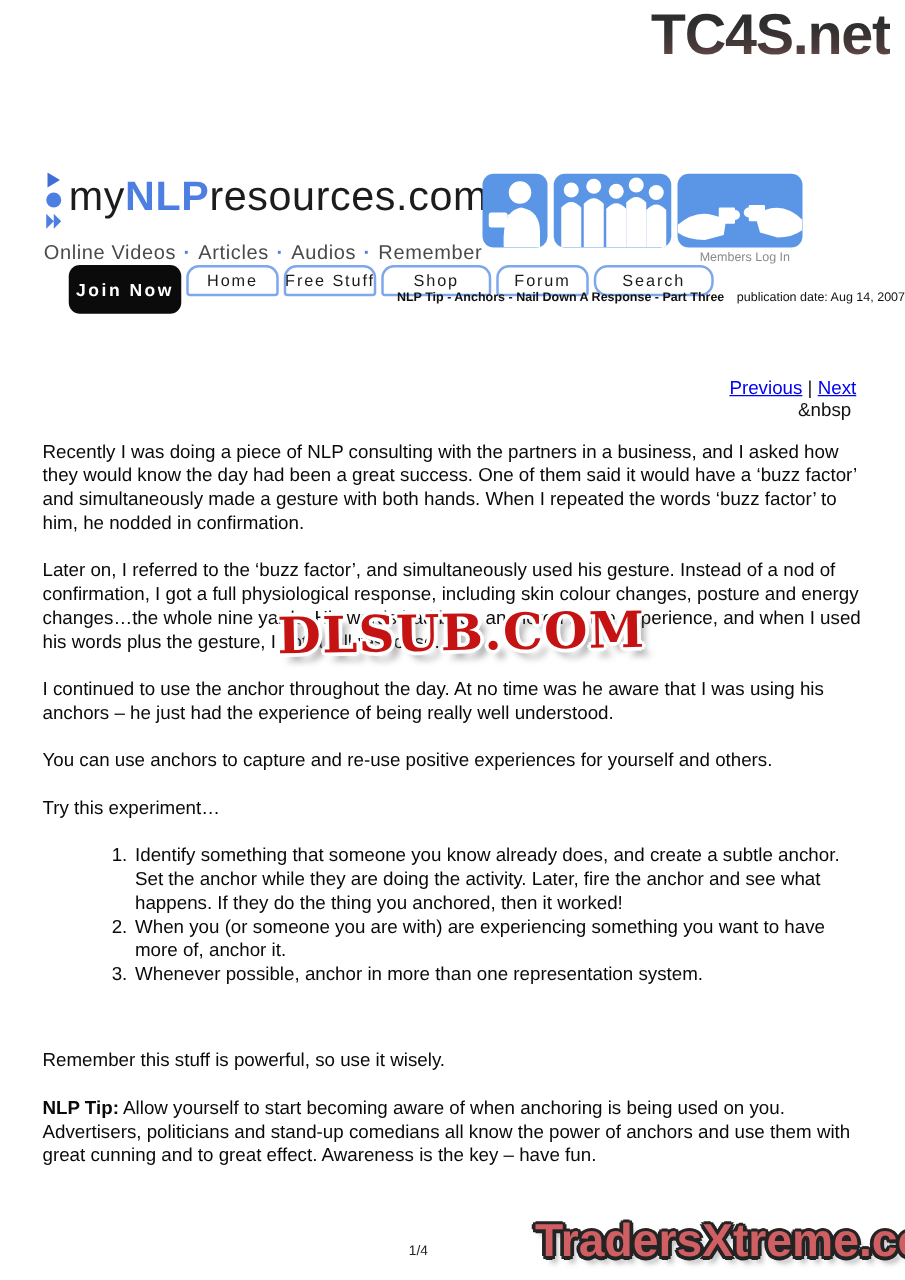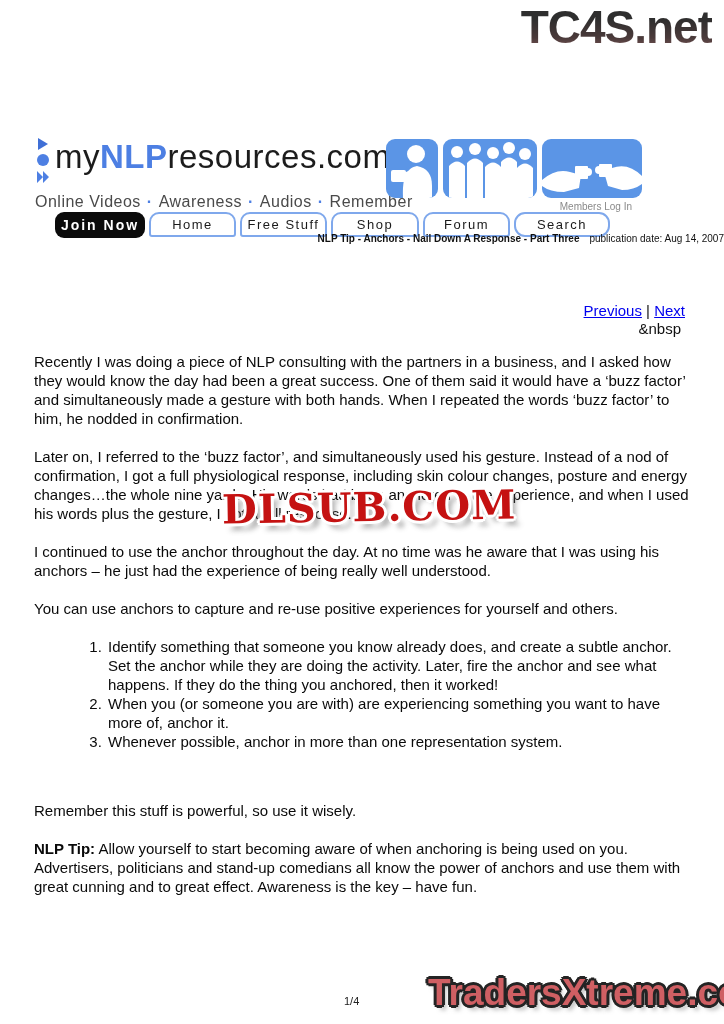--- a/index.html
+++ b/index.html
@@ -25,26 +25,26 @@
   .tag-sep { color:#4d7fe3; font-weight:bold; }
 
   .thumbs { position:absolute; top:139px; left:386px; display:flex; gap:5px; }
   .thumb { background:#5b95e6; border-radius:9px; display:flex; align-items:flex-end; justify-content:center; overflow:hidden; }
   .thumb svg { display:block; }
   .members { position:absolute; top:201px; left:386px; width:246px; text-align:right; font-size:10px; color:#8a8a8a; }
 
   
   .nav { position:absolute; top:212px; left:55px; display:flex; gap:4px; align-items:flex-start; }
   .join-btn {
-    width:90px; height:26px; background:#0b0b0b; color:#fff; border-radius:9px;
+    width:90px; height:39px; background:#0b0b0b; color:#fff; border-radius:9px;
     display:flex; align-items:center; justify-content:center;
     font-size:14px; font-weight:bold; letter-spacing:2px; cursor:pointer;
   }
   .tab {
-    width:87px; height:25px; background:#fff; border:2px solid #7fa8ec;
+    width:74px; height:25px; background:#fff; border:2px solid #7fa8ec;
     border-radius:10px 10px 3px 3px;
     display:flex; align-items:center; justify-content:center;
     font-size:13px; color:#1a1a1a; letter-spacing:1.5px; cursor:pointer; white-space:nowrap;
   }
 
   .title-line { position:absolute; top:233px; left:95px; right:0; text-align:right; font-size:10px; white-space:nowrap; }
   .title-line .t-bold { font-weight:bold; }
   .title-line .t-pub { font-weight:normal; margin-left:10px; }
 
   
@@ -73,21 +73,21 @@
   }
   .traders {
     position:absolute; top:972px; left:428px;
     font-size:37px; font-weight:bold; letter-spacing:0px; color:#cf5f63; white-space:nowrap;
     text-shadow:
       -2px -2px 0 #242424, 2px -2px 0 #242424, -2px 2px 0 #242424, 2px 2px 0 #242424,
       -3px 0 0 #242424, 3px 0 0 #242424, 0 3px 0 #242424, 0 -3px 0 #242424,
       4px 5px 4px rgba(120,120,120,0.5);
   }
 
-  .page-num { position:absolute; top:995px; left:344px; font-size:11px; color:#222; }
+  .page-num { position:absolute; top:995px; left:327px; font-size:11px; color:#222; }
 </style>
 </head>
 <body>
 
 <div id="page">
 
   <div class="tc4s">TC4S.net</div>
 
   <div class="logo-block">
     <div class="logo-row">
@@ -96,21 +96,21 @@
           <path d="M3 0 L13 6 L3 12 Z" fill="#3f6fd6"></path>
           <circle cx="8" cy="22" r="6" fill="#4d7fe3"></circle>
           <path d="M2 33 L8 39 L2 45 Z M8 33 L14 39 L8 45 Z" fill="#4d7fe3"></path>
         </svg>
       </span>
       <span class="logo-text"><span>my</span><span class="nlp">NLP</span><span>resources.com</span></span>
     </div>
     <div class="tagline">
       <span>Online Videos</span>
       <span class="tag-sep">·</span>
-      <span>Awareness</span>
+      <span>Articles</span>
       <span class="tag-sep">·</span>
       <span>Audios</span>
       <span class="tag-sep">·</span>
       <span>Remember</span>
     </div>
   </div>
 
   <div class="thumbs">
     <div class="thumb" style="width:52px;height:59px;">
       <svg width="52" height="59" viewBox="0 0 52 59" fill="#fff">
@@ -167,20 +167,21 @@
       <a>Next</a>
     </div>
     <div class="nbsp-line">&amp;nbsp</div>
   </div>
 
   <div class="article">
     <p>Recently I was doing a piece of NLP consulting with the partners in a business, and I asked how they would know the day had been a great success. One of them said it would have a ‘buzz factor’ and simultaneously made a gesture with both hands. When I repeated the words ‘buzz factor’ to him, he nodded in confirmation.</p>
     <p>Later on, I referred to the ‘buzz factor’, and simultaneously used his gesture. Instead of a nod of confirmation, I got a full physiological response, including skin colour changes, posture and energy changes…the whole nine yards. His words had been anchored to the experience, and when I used his words plus the gesture, I got a full response.</p>
     <p>I continued to use the anchor throughout the day. At no time was he aware that I was using his anchors – he just had the experience of being really well understood.</p>
     <p>You can use anchors to capture and re-use positive experiences for yourself and others.</p>
+    <p>Try this experiment…</p>
     <ol>
       <li>Identify something that someone you know already does, and create a subtle anchor. Set the anchor while they are doing the activity. Later, fire the anchor and see what happens. If they do the thing you anchored, then it worked!</li>
       <li>When you (or someone you are with) are experiencing something you want to have more of, anchor it.</li>
       <li>Whenever possible, anchor in more than one representation system.</li>
     </ol>
     <p>Remember this stuff is powerful, so use it wisely.</p>
     <p><span class="tip-label">NLP Tip:</span><span> Allow yourself to start becoming aware of when anchoring is being used on you. Advertisers, politicians and stand-up comedians all know the power of anchors and use them with great cunning and to great effect. Awareness is the key – have fun.</span></p>
   </div>
 
   <div class="dlsub">DLSUB.COM</div>

